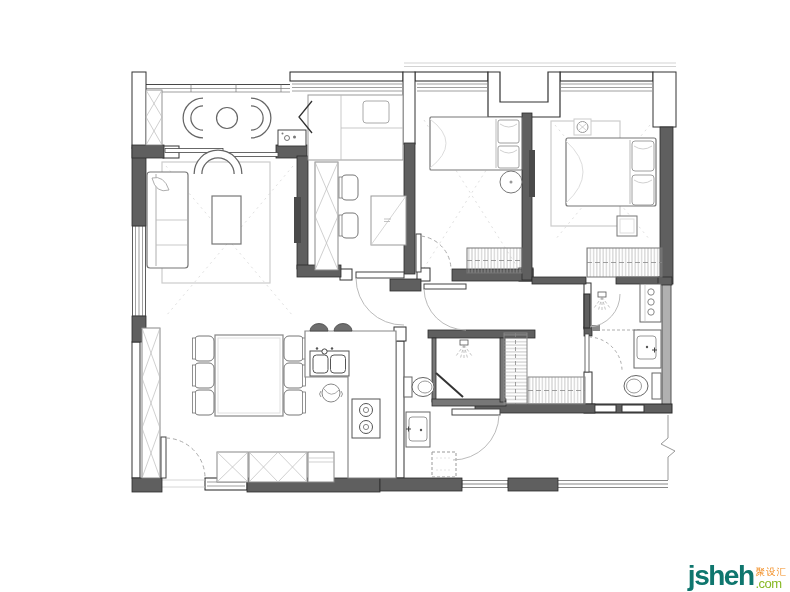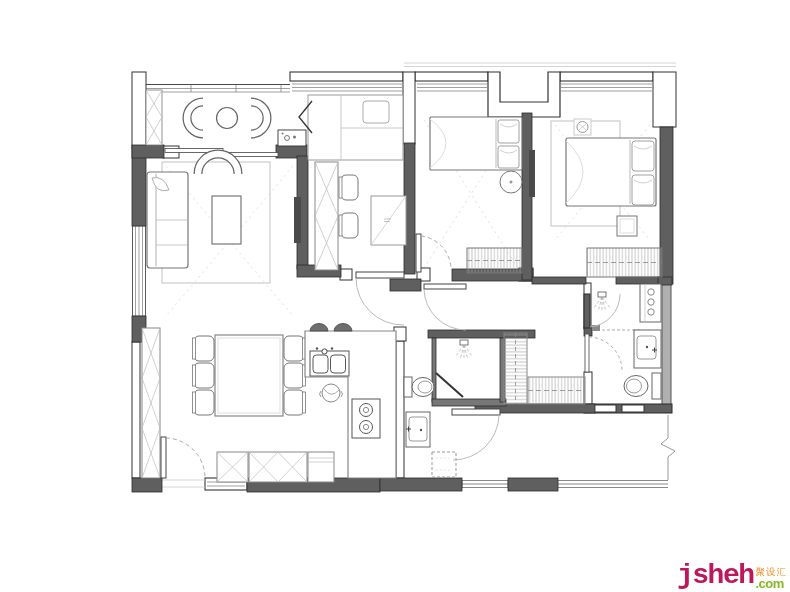--- a/index.html
+++ b/index.html
@@ -1,24 +1,24 @@
 <!DOCTYPE html>
 <html><head>
 <meta charset="utf-8">
 <style>
   html,body{margin:0;padding:0;background:#fff;}
   .stage{position:relative;width:790px;height:592px;background:#fff;overflow:hidden;
          font-family:"Liberation Sans",sans-serif;}
   svg{position:absolute;left:0;top:0;}
   .logo{position:absolute;right:3px;bottom:2px;display:flex;align-items:flex-end;line-height:1;}
-  .logo .brand{font-weight:bold;font-size:28px;color:#be185d;letter-spacing:-1.5px;
-               font-family:Liberation Mono, monospace;}
+  .logo .brand{font-weight:bold;font-size:28px;color:#0f766e;letter-spacing:-1.5px;
+               font-family:Liberation Sans, sans-serif;}
   .logo .col{display:flex;flex-direction:column;align-items:flex-start;margin-left:2px;}
   .logo .cjk{font-size:9.5px;color:#F28B1E;font-weight:normal;letter-spacing:1px;margin-bottom:1px;}
-  .logo .tld{font-size:13px;color:#86B822;font-weight:bold;letter-spacing:-0.5px;}
+  .logo .tld{font-size:13px;color:#86B822;font-weight:normal;letter-spacing:-0.5px;}
 </style>
 </head>
 <body>
 
 <div class="stage">
 <svg width="790" height="592" viewBox="0 0 790 592">
   <defs>
     <pattern id="patV" width="3.2" height="8" patternUnits="userSpaceOnUse">
       <path d="M1.6,0 V8" stroke="#a8a8a8" stroke-width="0.7"></path>
     </pattern>

